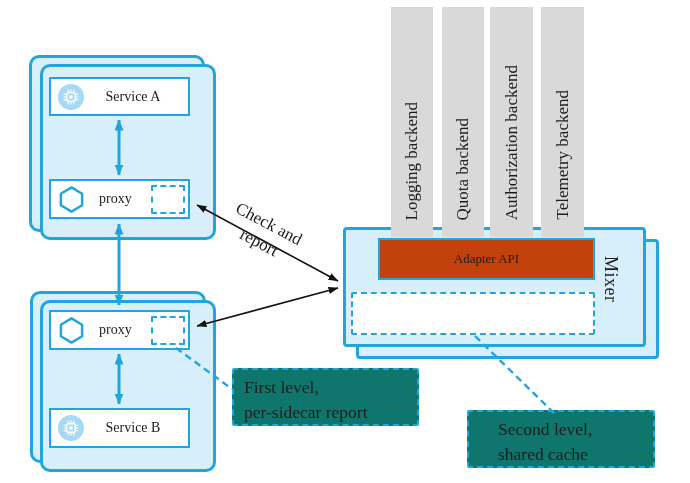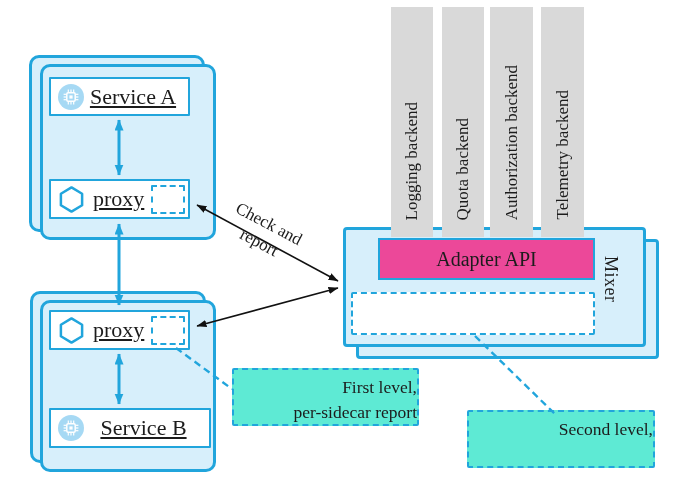--- a/index.html
+++ b/index.html
@@ -8,50 +8,50 @@
     font-family:"Liberation Serif","DejaVu Serif",serif;color:#1c1c1c;
   }
   *{box-sizing:border-box;}
   .pod{
     position:absolute;background:#d7effb;border:3px solid #21a5dc;border-radius:10px;
   }
   .node{
     position:absolute;background:#ffffff;border:2px solid #21a5dc;border-radius:1px;
     display:flex;align-items:center;padding-left:7px;
   }
-  .node .lbl{font-size:22px;line-height:1;text-decoration:underline;}
+  .node .lbl{font-size:14px;line-height:1;}
   .svc .lbl{flex:1;text-align:center;padding-right:6px;}
-  .proxy .lbl{margin-left:8px;}
+  .proxy .lbl{margin-left:14px;}
   .cache-sq{
     position:absolute;top:4px;right:3px;width:34px;height:29px;
     border:2px dashed #21a5dc;background:#fff;border-radius:1px;
   }
   .mixer-box{
     position:absolute;background:#d7effb;border:3px solid #21a5dc;border-radius:4px;
   }
   .adapter{
-    position:absolute;background:#ec4899;border:2.5px solid #21a5dc;
-    display:flex;align-items:center;justify-content:center;font-size:20px;
+    position:absolute;background:#c2410c;border:2.5px solid #21a5dc;
+    display:flex;align-items:center;justify-content:center;font-size:13px;
   }
   .shared-cache{
     position:absolute;background:#fff;border:2.5px dashed #21a5dc;border-radius:2px;
   }
   .mixer-title{
     position:absolute;writing-mode:vertical-rl;font-size:18px;letter-spacing:.5px;
   }
   .bar{
     position:absolute;top:7px;height:230px;background:#d9d9d9;display:flex;
   }
   .bar span{
     writing-mode:vertical-rl;transform:rotate(180deg);
     margin:auto auto 17px auto;font-size:17px;white-space:nowrap;
   }
   .note{
-    position:absolute;background:#5eead4;border:2.5px dashed #21a5dc;border-radius:2px;
-    font-size:17.5px;line-height:1.42;padding-top:5px;text-align:right;
+    position:absolute;background:#0f766e;border:2.5px dashed #21a5dc;border-radius:2px;
+    font-size:17.5px;line-height:1.42;padding-top:5px;
   }
   .note div{white-space:nowrap;}
   #note-first{padding-left:10px;}
   #note-second{padding-left:29px;}
   .check-report{
     position:absolute;left:206px;top:212px;width:116px;text-align:center;
     font-size:17px;line-height:1.25;transform:rotate(28deg);
   }
   svg.overlay{position:absolute;left:0;top:0;pointer-events:none;}
   .icon{flex:0 0 auto;display:block;}
@@ -119,21 +119,21 @@
   </div>
 
   <div class="node proxy" style="left:49px;top:310px;width:141px;height:40px;">
     <svg class="icon" width="27" height="29" viewBox="0 0 28 30">
       <polygon points="14,2.5 25,9 25,21 14,27.5 3,21 3,9" fill="#fff" stroke="#21a5dc" stroke-width="2.6" stroke-linejoin="round"></polygon>
     </svg>
     <span class="lbl">proxy</span>
     <span class="cache-sq"></span>
   </div>
 
-  <div class="node svc" style="left:49px;top:408px;width:162px;height:40px;">
+  <div class="node svc" style="left:49px;top:408px;width:141px;height:40px;">
     <svg class="icon" width="26" height="26" viewBox="0 0 26 26">
       <circle cx="13" cy="13" r="13" fill="#a6d9f4"></circle>
       <rect x="8.8" y="8.8" width="8.4" height="8.4" rx="1.2" fill="none" stroke="#fff" stroke-width="1.5"></rect>
       <rect x="11.4" y="11.4" width="3.2" height="3.2" fill="#fff"></rect>
       <g stroke="#fff" stroke-width="1.2">
         <line x1="10.3" y1="5.6" x2="10.3" y2="8.3"></line>
           <line x1="13" y1="5.6" x2="13" y2="8.3"></line>
           <line x1="15.7" y1="5.6" x2="15.7" y2="8.3"></line>
         <line x1="10.3" y1="17.7" x2="10.3" y2="20.4"></line>
           <line x1="13" y1="17.7" x2="13" y2="20.4"></line>
@@ -148,20 +148,21 @@
     </svg>
     <span class="lbl">Service B</span>
   </div>
 
   <div class="note" id="note-first" style="left:232px;top:368px;width:187px;height:58px;">
     <div>First level,</div>
     <div>per-sidecar report</div>
   </div>
   <div class="note" id="note-second" style="left:467px;top:410px;width:188px;height:58px;">
     <div>Second level,</div>
+    <div>shared cache</div>
   </div>
 
   <div class="check-report">
     <div>Check and</div>
     <div>report</div>
   </div>
 
   <svg class="overlay" width="690" height="483" viewBox="0 0 690 483">
     <defs>
       <marker id="mb" markerWidth="13" markerHeight="11" refX="10.5" refY="4.5" orient="auto-start-reverse" markerUnits="userSpaceOnUse">

